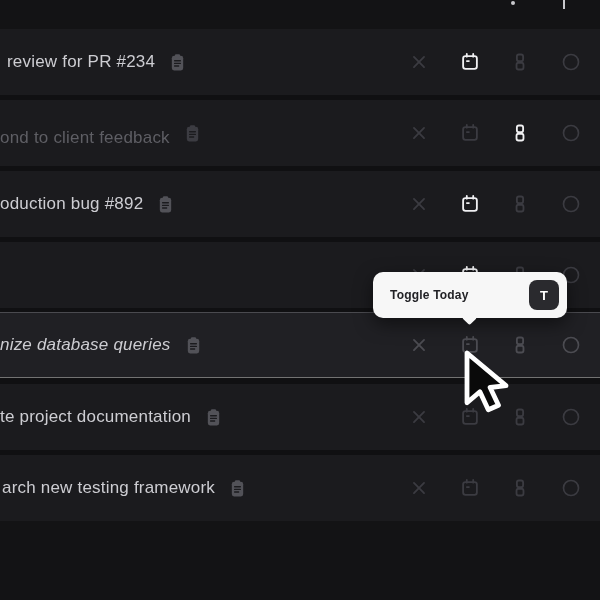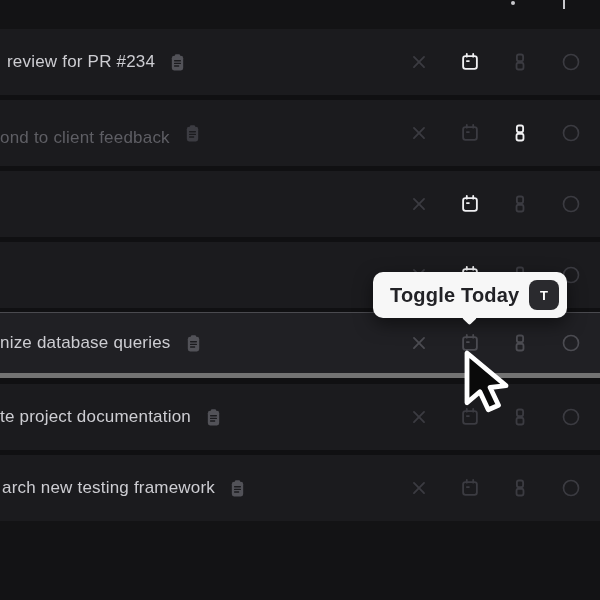--- a/index.html
+++ b/index.html
@@ -8,40 +8,40 @@
           background:#101012;font-family:"Liberation Sans",sans-serif;}
 
   
   .top-band{position:absolute;left:0;top:0;width:600px;height:29px;background:#131315;}
   .bottom-band{position:absolute;left:0;top:521px;width:600px;height:79px;background:#131315;}
   .frag-dot{position:absolute;left:511px;top:1px;width:4px;height:4px;border-radius:50%;background:#c9c9cd;}
   .frag-bar{position:absolute;left:563px;top:0;width:2px;height:9px;background:#c9c9cd;}
 
   
   .row{position:absolute;left:0;width:600px;height:66px;background:#1b1b1e;}
-  .row.hovered{background:#202024;border-top:1px solid #4a4a4f;border-bottom:5px solid #737373;}
+  .row.hovered{background:#202024;border-top:1px solid #4a4a4f;border-bottom:1px solid #737373;font-style:italic;}
   .row-main{position:absolute;left:0;top:0;height:100%;display:flex;align-items:center;gap:12px;white-space:nowrap;}
   .task-label{font-size:17px;color:#cdcdd2;letter-spacing:.2px;}
   .clip-icon{width:21px;height:21px;color:#525258;flex:0 0 auto;}
   .row.dimmed .task-label{color:#5e5e64;margin-top:9px;}
   .row.dimmed .clip-icon{color:#3c3c42;}
 
   .act{position:absolute;top:50%;transform:translateY(-50%);width:22px;height:22px;color:#3b3b41;}
   .act svg{width:100%;height:100%;display:block;}
   .act.bright{color:#f0f0f2;}
   .row.hovered .act{color:#4c4c52;}
   .act.a1{left:408px;}.act.a2{left:459px;}.act.a3{left:509px;}.act.a4{left:560px;}
 
   
   .tooltip{position:absolute;left:373px;top:272px;width:194px;height:46px;background:#f7f7f7;
            border-radius:10px;display:flex;align-items:center;justify-content:space-between;
            padding:0 8px 0 17px;box-shadow:0 6px 18px rgba(0,0,0,.5);z-index:10;}
   .tooltip-caret{position:absolute;left:91px;bottom:-5px;width:11px;height:11px;background:#f7f7f7;
                  transform:rotate(45deg);border-radius:2px;}
-  .tooltip-label{font-size:20px;font-weight:700;color:#222226;letter-spacing:.2px;}
+  .tooltip-label{font-size:12px;font-weight:700;color:#222226;letter-spacing:.2px;}
   .key-badge{width:30px;height:30px;border-radius:8px;background:#2a2a2e;color:#ffffff;
              display:flex;align-items:center;justify-content:center;font-size:13px;font-weight:700;}
 
   
   .cursor{position:absolute;left:461px;top:350px;width:48px;height:72px;z-index:20;pointer-events:none;}
 </style>
 </head>
 <body>
 
 <svg width="0" height="0" style="position:absolute">
@@ -160,20 +160,26 @@
         </svg>
       </span>
     <span class="act a4">
         <svg>
           <use href="#i-circle"></use>
         </svg>
       </span>
   </div>
 
   <div class="row" style="top:171px">
+    <div class="row-main">
+      <span class="task-label">oduction bug #892</span>
+      <svg class="clip-icon">
+          <use href="#i-clip"></use>
+        </svg>
+    </div>
     <span class="act a1">
         <svg>
           <use href="#i-x"></use>
         </svg>
       </span>
     <span class="act a2 bright">
         <svg>
           <use href="#i-cal"></use>
         </svg>
       </span>

